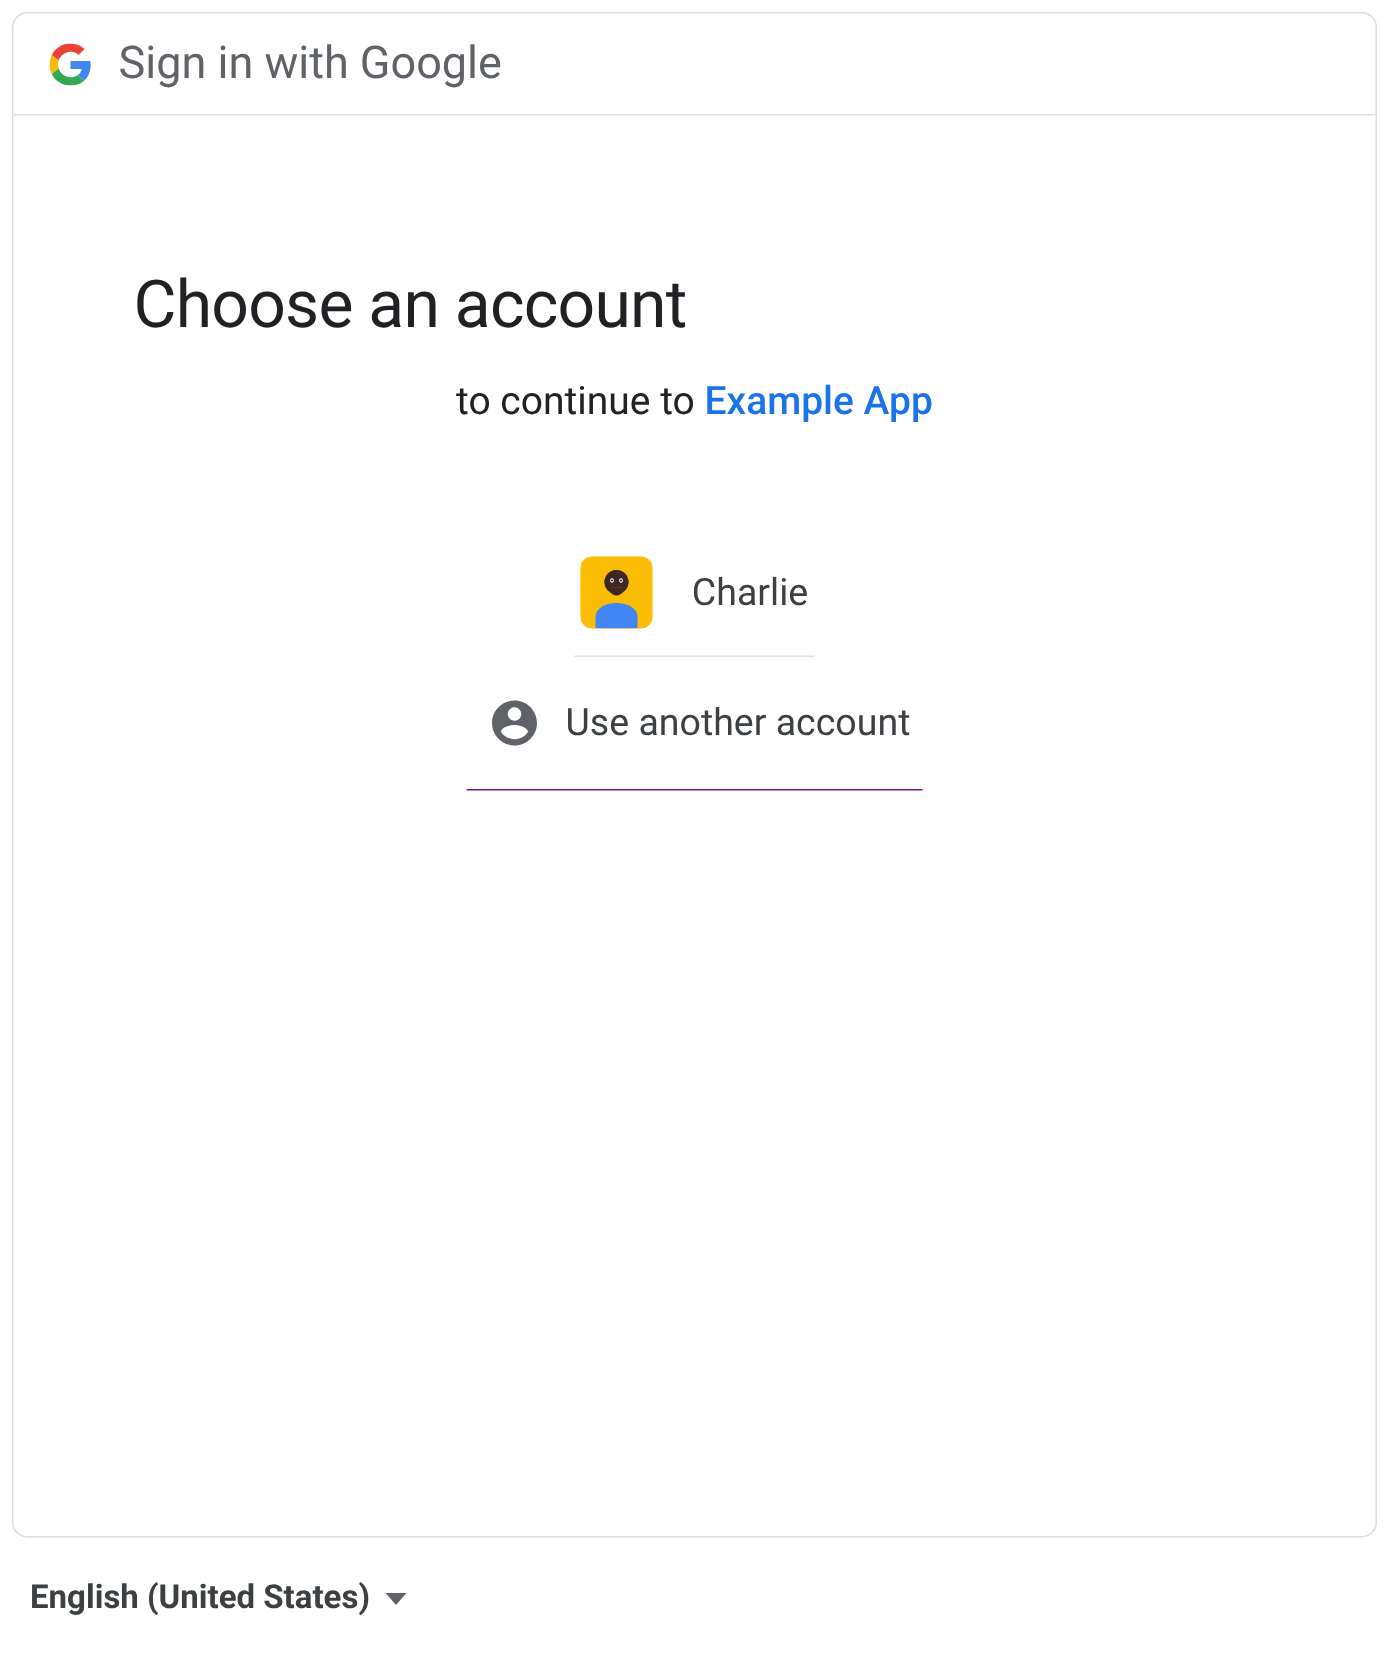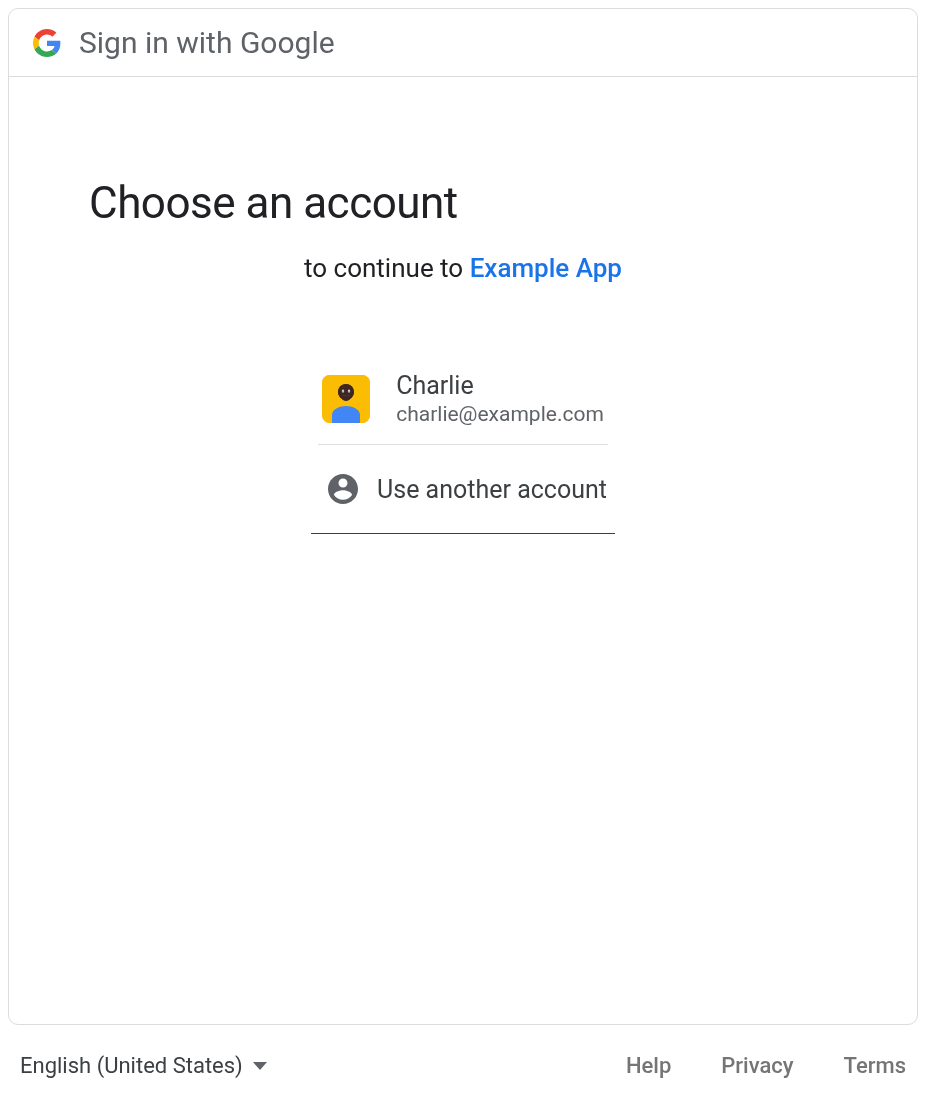--- a/index.html
+++ b/index.html
@@ -155,20 +155,21 @@
       padding: 20px 20px 30px;
     }
     
     .language-selector {
       display: flex;
       align-items: center;
       gap: 10px;
       font-size: 22px;
       color: #3c4043;
       cursor: pointer;
+      font-weight: bold;
     }
     
     .dropdown-caret {
       width: 0;
       height: 0;
       border-left: 7px solid transparent;
       border-right: 7px solid transparent;
       border-top: 8px solid #5f6368;
     }
     
@@ -217,39 +218,33 @@
             <ellipse cx="21" cy="16" rx="1.2" ry="1.5" fill="#fff"></ellipse>
             <ellipse cx="27" cy="16" rx="1.2" ry="1.5" fill="#fff"></ellipse>
             <circle cx="21" cy="16" r="0.6" fill="#000"></circle>
             <circle cx="27" cy="16" r="0.6" fill="#000"></circle>
             <path d="M18 21c0 0 2 5 6 5s6-5 6-5" fill="#3e2723"></path>
             <path d="M10 48v-8c0-5 6-9 14-9s14 4 14 9v8z" fill="#4285f4"></path>
           </svg>
         </div>
         <div class="account-text">
           <span class="account-name">Charlie</span>
-          <span class="account-email">charlie@example.com</span>
         </div>
       </div>
 
       <div class="another-row">
         <span class="another-icon">
           <svg viewBox="0 0 24 24" width="36" height="36" fill="#5f6368">
             <path d="M12 2C6.48 2 2 6.48 2 12s4.48 10 10 10 10-4.48 10-10S17.52 2 12 2zm0 3c1.66 0 3 1.34 3 3s-1.34 3-3 3-3-1.34-3-3 1.34-3 3-3zm0 14.2c-2.5 0-4.71-1.28-6-3.22.03-1.99 4-3.08 6-3.08 1.99 0 5.97 1.09 6 3.08-1.29 1.94-3.5 3.22-6 3.22z"></path>
           </svg>
         </span>
         <span class="another-label">Use another account</span>
       </div>
     </div>
   </div>
 </div>
 
 <div class="footer">
   <div class="language-selector">
     <span>English (United States)</span>
     <span class="dropdown-caret"></span>
   </div>
-  <div class="footer-links">
-    <a class="footer-link">Help</a>
-    <a class="footer-link">Privacy</a>
-    <a class="footer-link">Terms</a>
-  </div>
 </div>
 
 </body></html>

